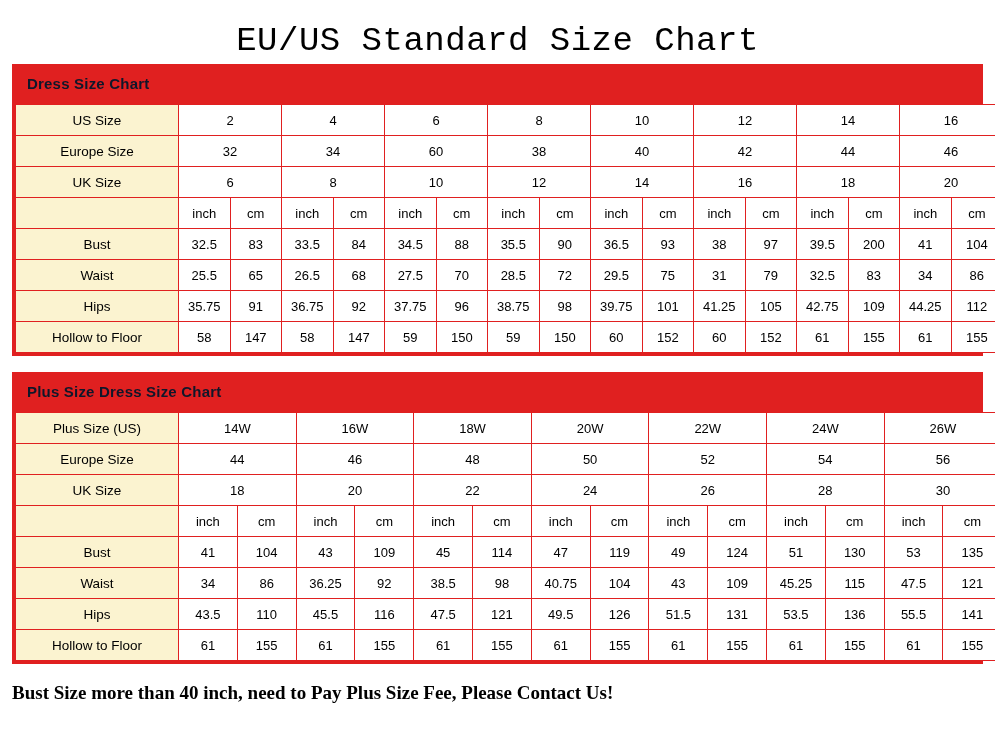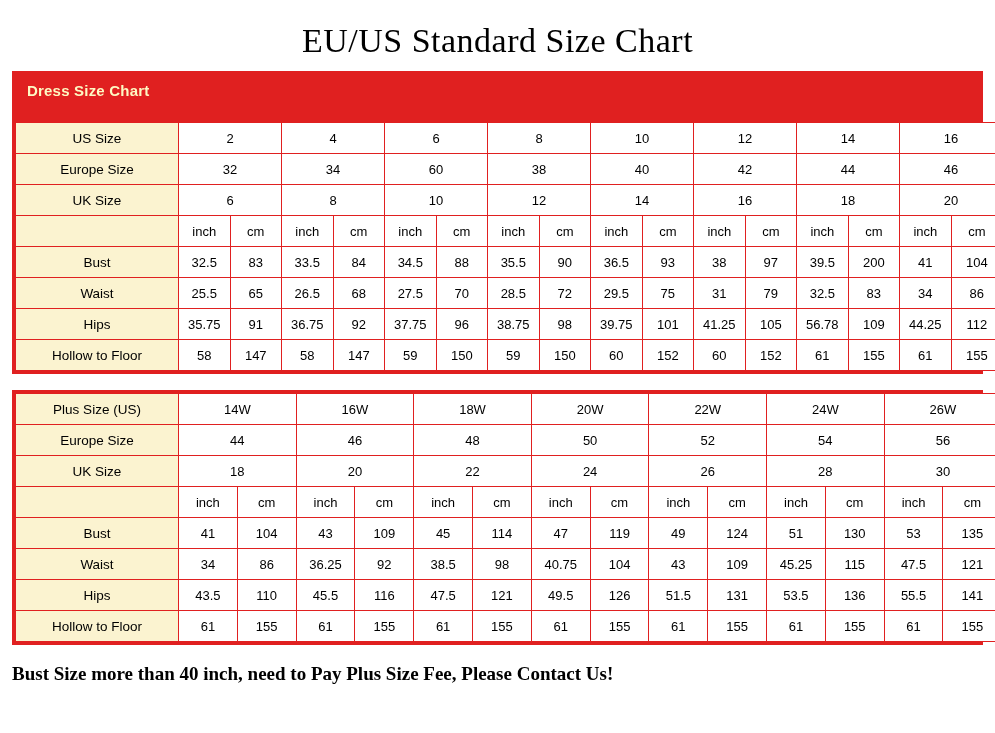--- a/index.html
+++ b/index.html
@@ -15,38 +15,38 @@
     overflow: hidden;
   }
   .page {
     width: 995px;
     height: 733px;
     position: relative;
     box-sizing: border-box;
     padding: 0 12px;
   }
   .main-title {
-    font-family: Liberation Serif, serif;
+    font-family: Liberation Mono, monospace;
     font-size: 34px;
     text-align: center;
     padding-top: 22px;
-    padding-bottom: 11px;
+    padding-bottom: 4px;
     letter-spacing: 0.5px;
   }
   .chart-block {
     border: 3px solid #e02020;
     margin-bottom: 16px;
     background: #fff;
   }
   .chart-header {
     background: #e02020;
-    color: #fef9c3;
+    color: #0f172a;
     font-size: 15px;
     font-weight: bold;
-    padding: 8px 12px 23px 12px;
+    padding: 8px 12px 12px 12px;
     letter-spacing: 0.2px;
   }
   table.size-table {
     border-collapse: collapse;
     width: 100%;
     table-layout: fixed;
   }
   table.size-table td {
     border: 1px solid #e02020;
     font-size: 13px;
@@ -182,21 +182,21 @@
           <td>36.75</td>
           <td>92</td>
           <td>37.75</td>
           <td>96</td>
           <td>38.75</td>
           <td>98</td>
           <td>39.75</td>
           <td>101</td>
           <td>41.25</td>
           <td>105</td>
-          <td>56.78</td>
+          <td>42.75</td>
           <td>109</td>
           <td>44.25</td>
           <td>112</td>
         </tr>
         <tr>
           <td class="rowlabel">Hollow to Floor</td>
           <td>58</td>
           <td>147</td>
           <td>58</td>
           <td>147</td>
@@ -211,20 +211,21 @@
           <td>61</td>
           <td>155</td>
           <td>61</td>
           <td>155</td>
         </tr>
       </tbody>
     </table>
   </div>
 
   <div class="chart-block">
+    <div class="chart-header">Plus Size Dress Size Chart</div>
     <table class="size-table">
       <colgroup>
         <col style="width:163px">
         <col span="14" style="width:58.8px">
       </colgroup>
       <tbody>
         <tr>
           <td class="rowlabel">Plus Size (US)</td>
           <td colspan="2">14W</td>
           <td colspan="2">16W</td>

